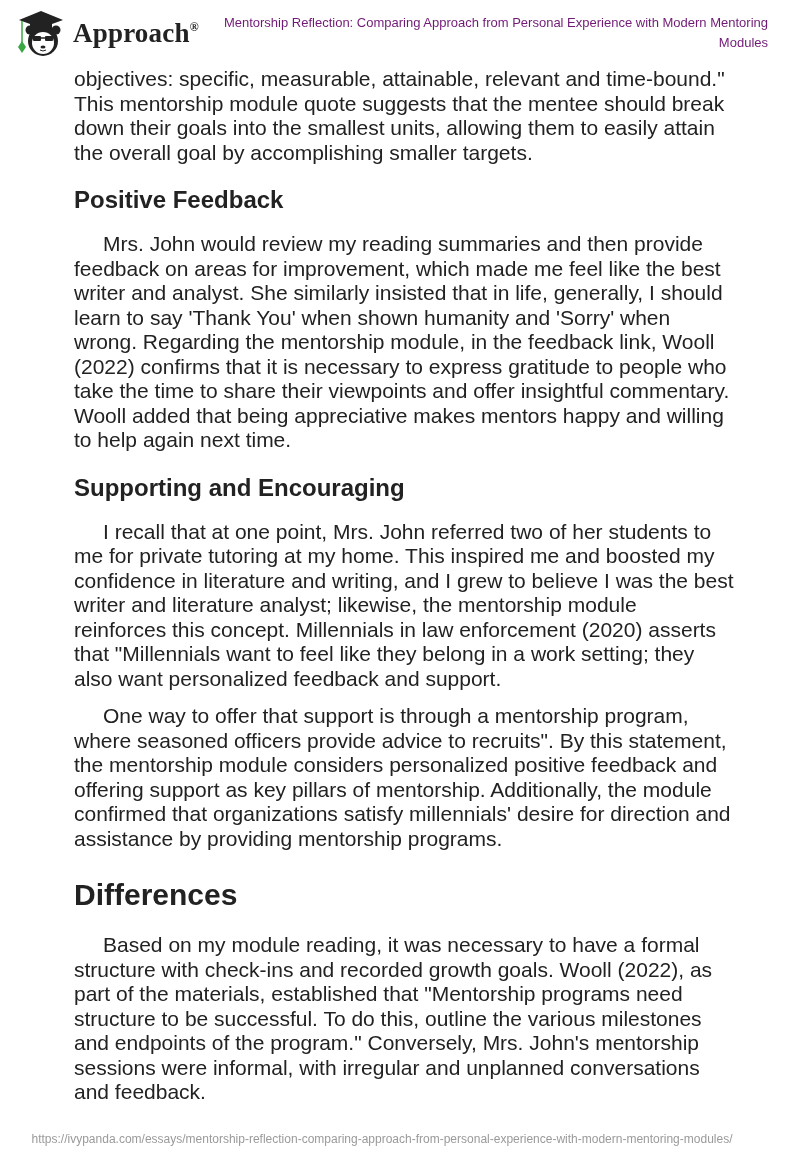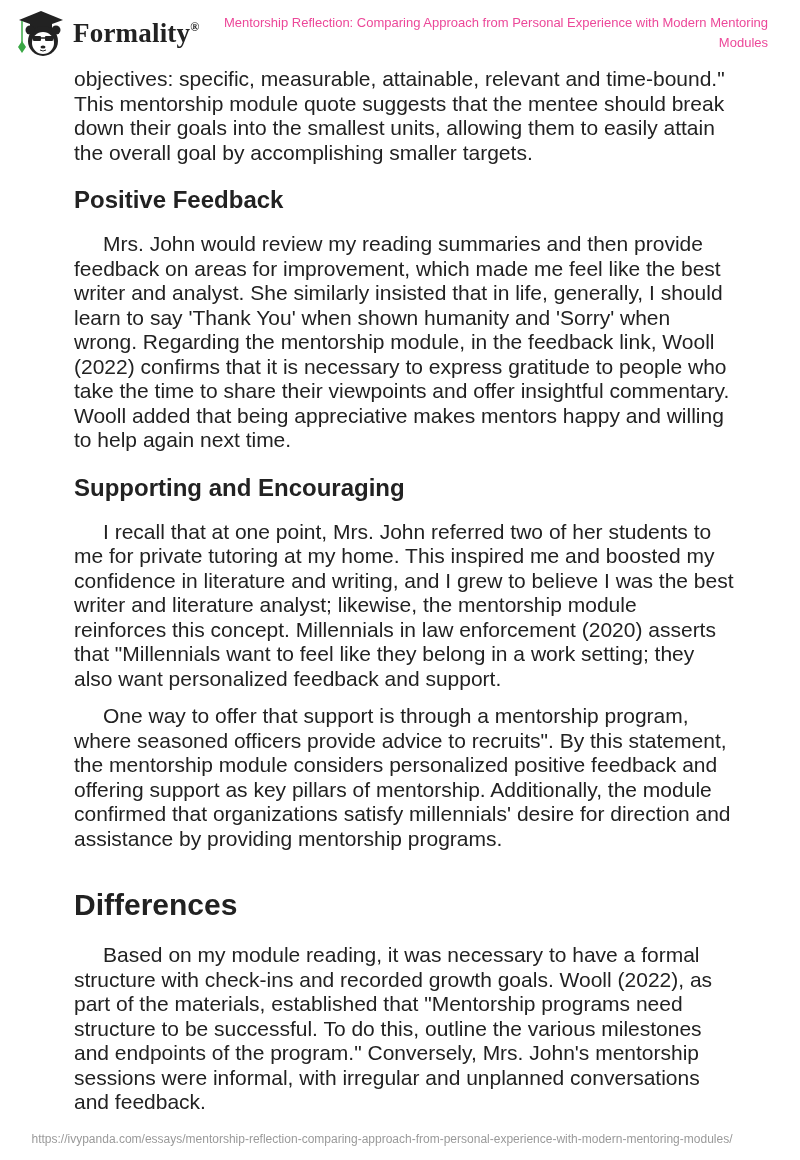--- a/index.html
+++ b/index.html
@@ -2,26 +2,26 @@
 <html><head>
 <meta charset="utf-8">
 <style>
   html, body { margin: 0; padding: 0; background: #ffffff; }
   body { width: 800px; height: 1160px; position: relative; overflow: hidden; font-family: "Liberation Sans", sans-serif; color: #222222; }
   .header { position: absolute; top: 0; left: 0; width: 800px; height: 60px; }
   .logo { position: absolute; left: 15px; top: 7px; display: flex; align-items: center; }
   .logo-mark { width: 52px; height: 52px; }
   .logo-text { font-family: "Liberation Serif", serif; font-weight: bold; font-size: 27px; color: #222; margin-left: 6px; letter-spacing: 0.2px; }
   .logo-text sup { font-size: 12px; vertical-align: top; position: relative; top: 2px; }
-  .doc-title { position: absolute; right: 32px; top: 13px; width: 560px; text-align: right; font-size: 13px; line-height: 20px; color: #ec4899; }
+  .doc-title { position: absolute; right: 32px; top: 13px; width: 560px; text-align: right; font-size: 13px; line-height: 20px; color: #701a75; }
   .content { position: absolute; left: 74px; top: 67px; width: 660px; }
   p { margin: 0 0 13px 0; font-size: 21px; line-height: 24.5px; color: #222; }
   p.indent { text-indent: 29px; }
   h3 { font-size: 24px; font-weight: bold; margin: 20px 0 17px 0; line-height: 30px; color: #222; }
-  h2 { font-size: 30px; font-weight: bold; margin: 36px 0 20px 0; line-height: 36px; color: #222; }
+  h2 { font-size: 30px; font-weight: bold; margin: 26px 0 20px 0; line-height: 36px; color: #222; }
   .footer { position: absolute; left: 0; top: 1132px; width: 764px; text-align: center; font-size: 12px; color: #9a9a9a; }
 </style>
 </head>
 <body>
 
 <div class="header">
   <div class="logo">
     <svg class="logo-mark" viewBox="0 0 52 52">
       <polygon points="4,13 26,4 48,13 26,21" fill="#222"></polygon>
       <rect x="15" y="15" width="22" height="7" fill="#222"></rect>
@@ -30,21 +30,21 @@
       <circle cx="28" cy="34" r="15" fill="#222"></circle>
       <circle cx="28" cy="36" r="11" fill="#fff"></circle>
       <circle cx="15" cy="23" r="4.5" fill="#222"></circle>
       <circle cx="41" cy="23" r="4.5" fill="#222"></circle>
       <rect x="18" y="29" width="8" height="5" rx="1" fill="#222"></rect>
       <rect x="30" y="29" width="8" height="5" rx="1" fill="#222"></rect>
       <line x1="26" y1="31" x2="30" y2="31" stroke="#222" stroke-width="1.5"></line>
       <ellipse cx="28" cy="40" rx="2.5" ry="1.6" fill="#222"></ellipse>
       <path d="M25 43 q3 2 6 0" stroke="#222" stroke-width="1" fill="none"></path>
     </svg>
-    <span class="logo-text"><span>Formality</span><sup>®</sup></span>
+    <span class="logo-text"><span>Approach</span><sup>®</sup></span>
   </div>
   <div class="doc-title">Mentorship Reflection: Comparing Approach from Personal Experience with Modern Mentoring Modules</div>
 </div>
 
 <div class="content">
   <p>objectives: specific, measurable, attainable, relevant and time-bound." This mentorship module quote suggests that the mentee should break down their goals into the smallest units, allowing them to easily attain the overall goal by accomplishing smaller targets.</p>
 
   <h3>Positive Feedback</h3>
   <p class="indent">Mrs. John would review my reading summaries and then provide feedback on areas for improvement, which made me feel like the best writer and analyst. She similarly insisted that in life, generally, I should learn to say 'Thank You' when shown humanity and 'Sorry' when wrong. Regarding the mentorship module, in the feedback link, Wooll (2022) confirms that it is necessary to express gratitude to people who take the time to share their viewpoints and offer insightful commentary. Wooll added that being appreciative makes mentors happy and willing to help again next time.</p>
 

